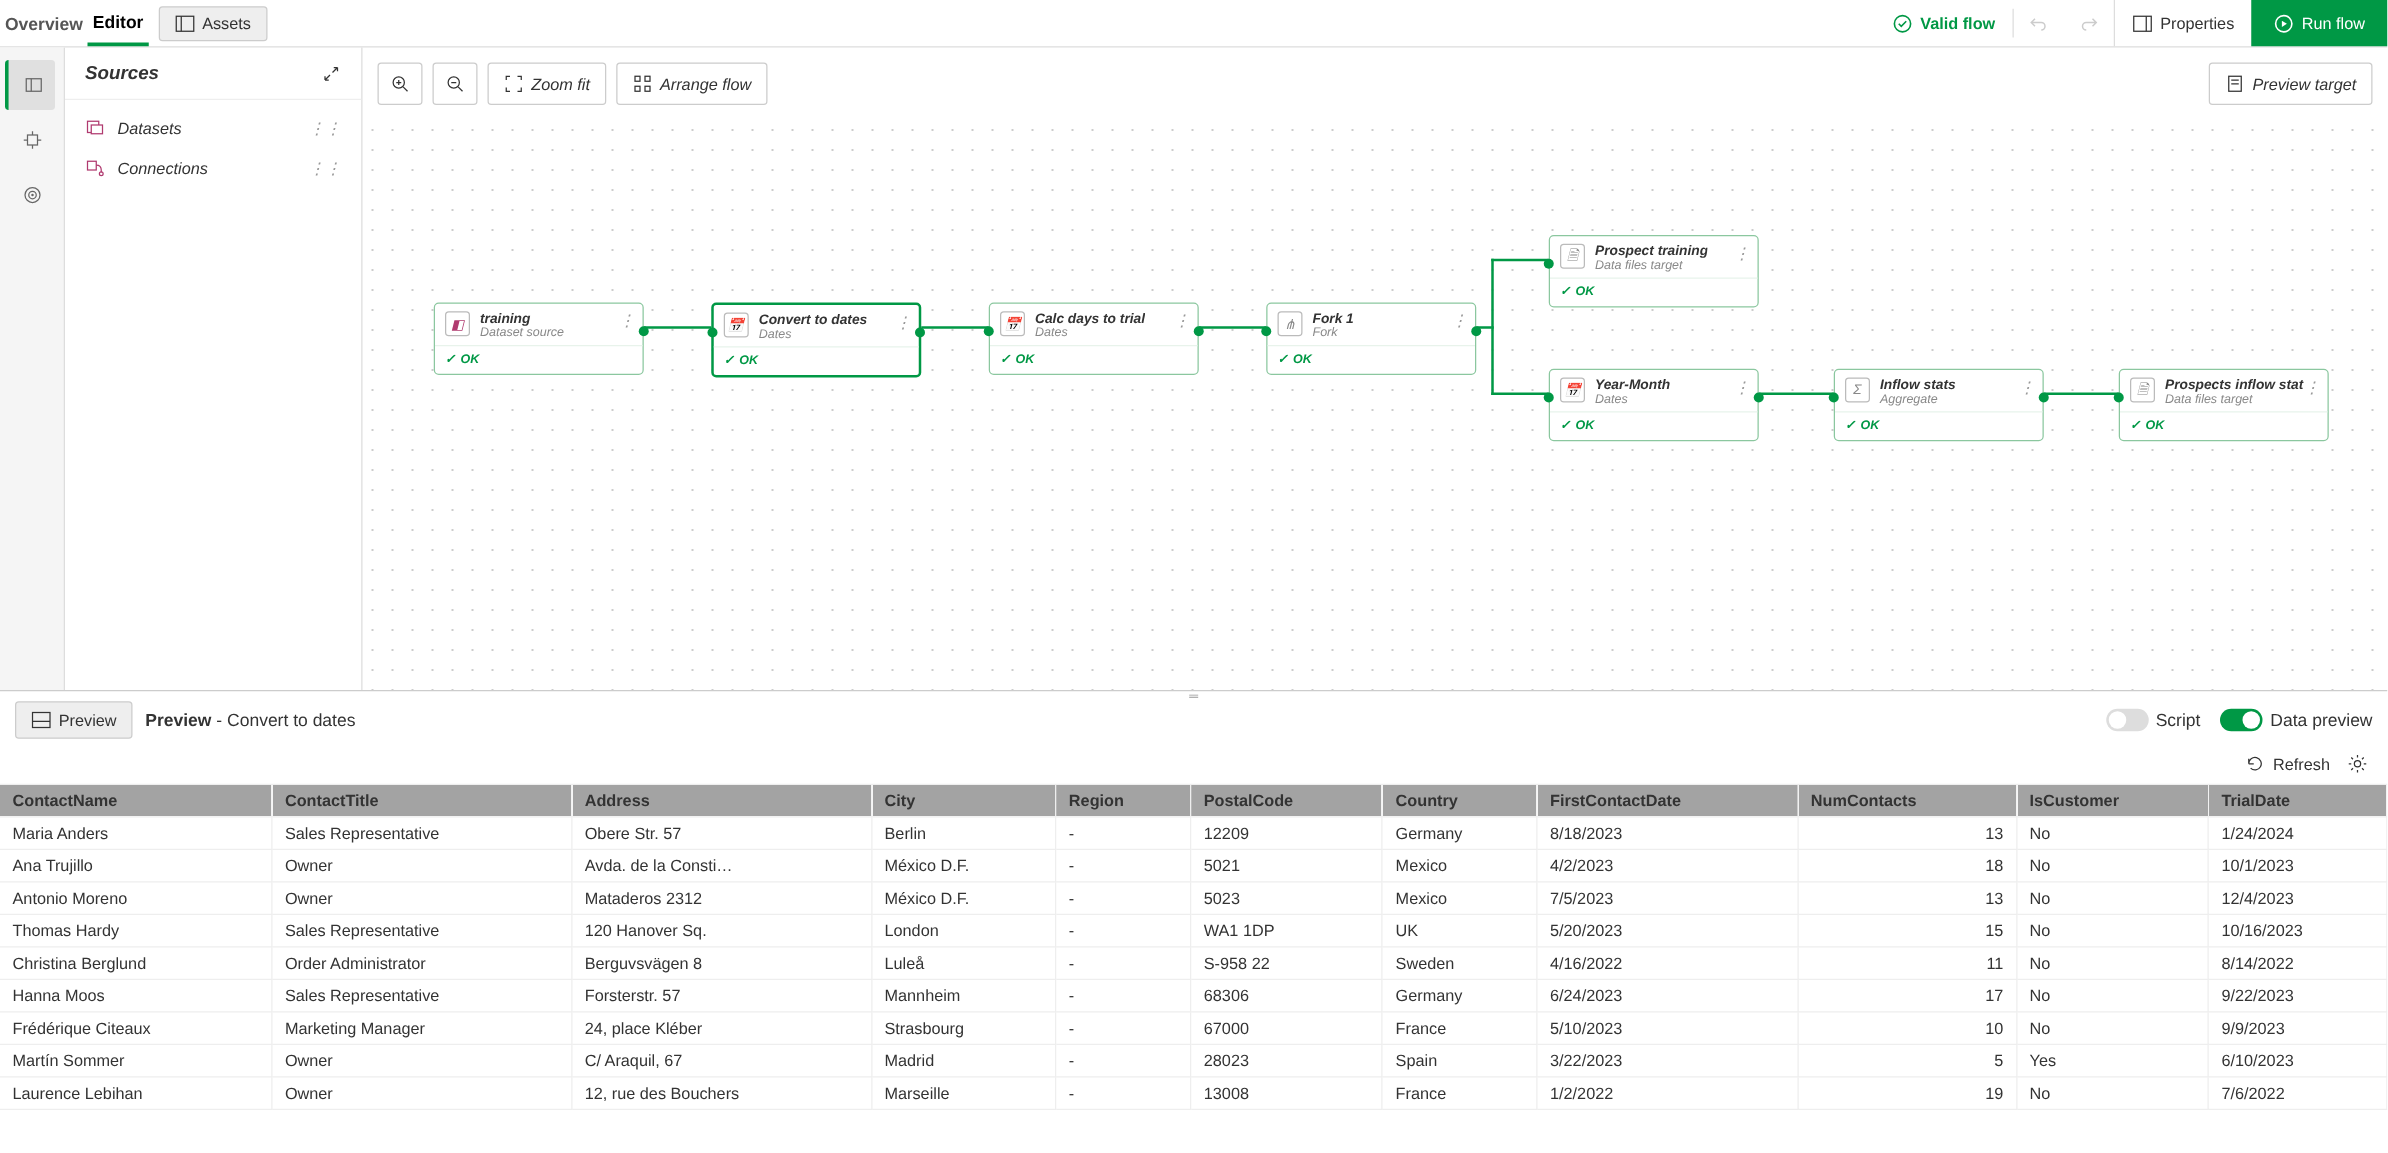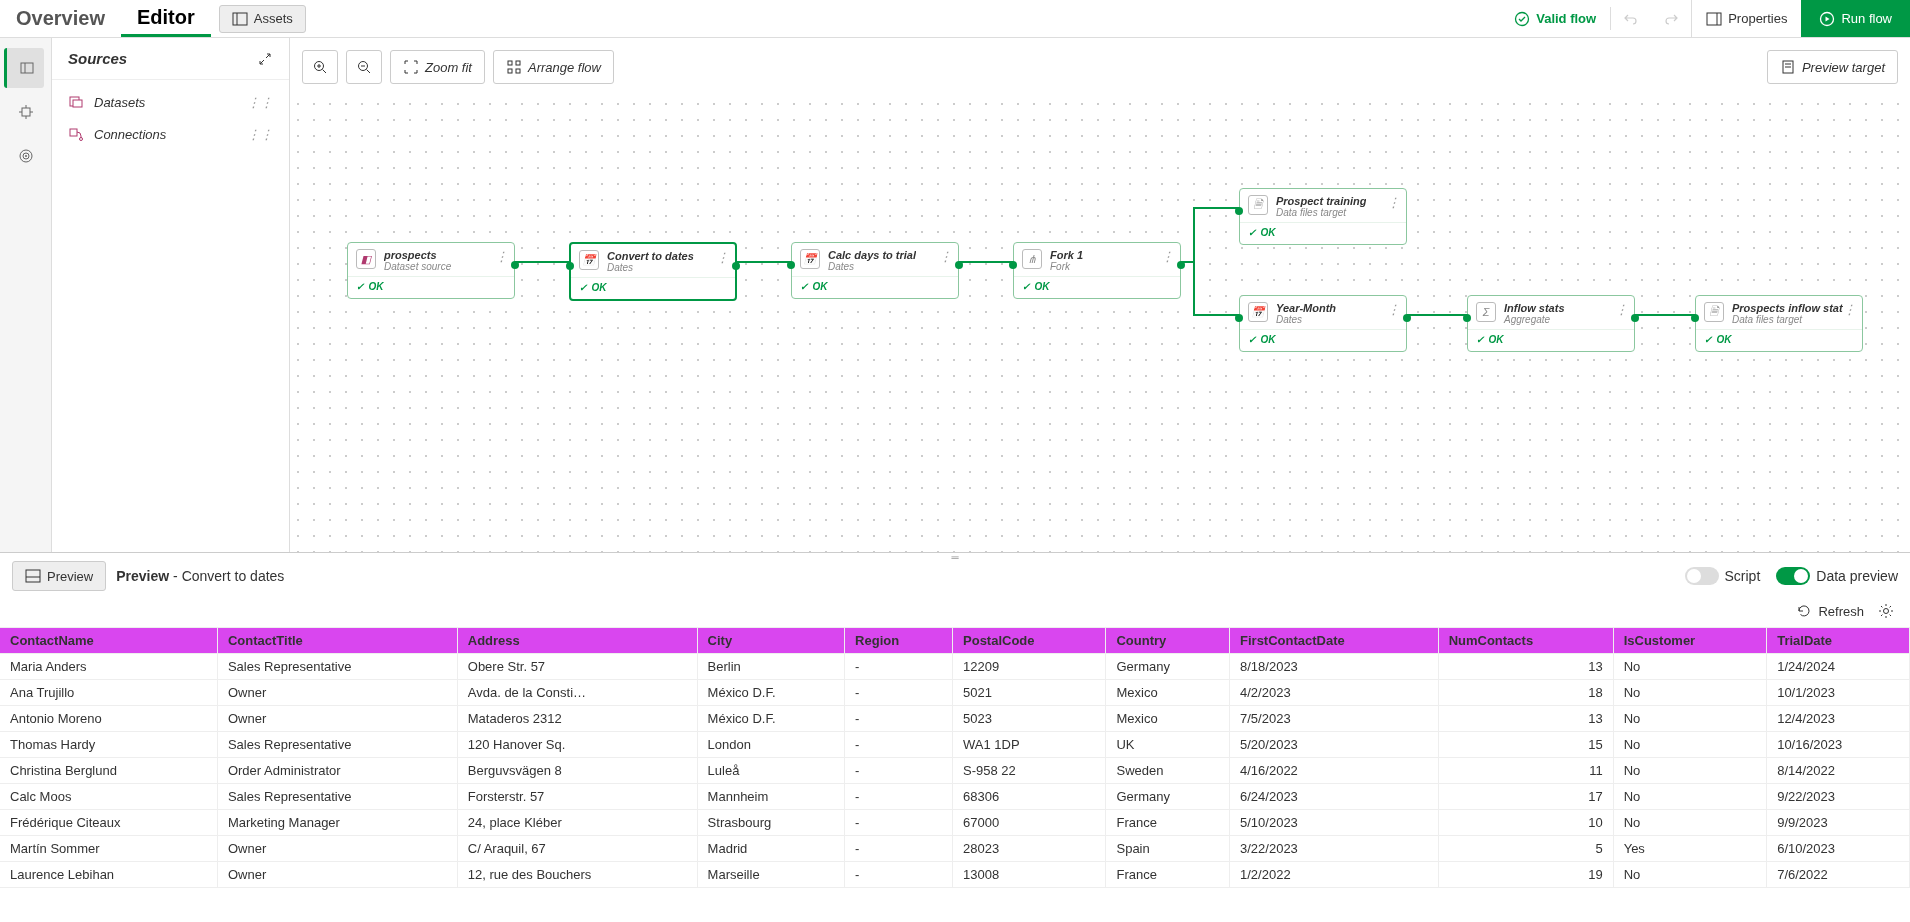--- a/index.html
+++ b/index.html
@@ -2,21 +2,21 @@
 <html><head>
 <meta charset="utf-8">
 <style>
 * { box-sizing: border-box; margin: 0; padding: 0; }
 body { font-family: -apple-system, BlinkMacSystemFont, "Segoe UI", Arial, sans-serif; font-size: 13px; color: #333; background: #fff; overflow: hidden; }
 .app { display: flex; flex-direction: column; height: 922px; width: 1910px; }
 
 
 .topbar { display: flex; align-items: center; height: 38px; border-bottom: 1px solid #ddd; }
 .tabs { display: flex; align-items: stretch; height: 100%; }
-.tab { padding: 0 16px; display: flex; align-items: center; font-weight: 600; font-size: 20px; cursor: pointer; color: #555; }
+.tab { padding: 0 4px; display: flex; align-items: center; font-weight: 600; font-size: 14px; cursor: pointer; color: #555; }
 .tab.active { color: #000; border-bottom: 3px solid #009845; }
 .assets-btn { display: flex; align-items: center; gap: 6px; height: 28px; margin-left: 8px; padding: 0 12px; border: 1px solid #ccc; background: #eee; border-radius: 3px; cursor: pointer; }
 .topbar-right { margin-left: auto; display: flex; align-items: center; height: 100%; }
 .valid-flow { display: flex; align-items: center; gap: 6px; color: #009845; font-weight: 600; padding: 0 14px; }
 .tb-sep { width: 1px; height: 60%; background: #ddd; }
 .tb-icon-btn { width: 40px; height: 100%; display: flex; align-items: center; justify-content: center; cursor: pointer; color: #999; }
 .tb-icon-btn.disabled { color: #ccc; }
 .properties-btn { display: flex; align-items: center; gap: 6px; padding: 0 14px; height: 100%; cursor: pointer; border-left: 1px solid #ddd; text-align: right; }
 .run-btn { background: #009845; color: #fff; display: flex; align-items: center; gap: 6px; padding: 0 18px; height: 100%; font-weight: 400; cursor: pointer; }
 
@@ -70,21 +70,21 @@
 .toggle .knob { position: absolute; top: 2px; width: 14px; height: 14px; background: #fff; border-radius: 50%; }
 .toggle.off .knob { left: 2px; }
 .toggle.on .knob { right: 2px; }
 .preview-sub { display: flex; justify-content: flex-end; align-items: center; gap: 14px; padding: 4px 16px 8px 16px; }
 .refresh { display: flex; align-items: center; gap: 6px; cursor: pointer; }
 
 
 .table-wrap { flex: 1; overflow: auto; border-top: 1px solid #eee; }
 table { border-collapse: collapse; width: 100%; }
 th, td { border-bottom: 1px solid #eee; border-right: 1px solid #eee; padding: 5px 10px; text-align: left; font-size: 13px; white-space: nowrap; overflow: hidden; text-overflow: ellipsis; }
-th { font-weight: 600; background: #d946ef; position: sticky; top: 0; }
+th { font-weight: 600; background: #a3a3a3; position: sticky; top: 0; }
 td.num { text-align: right; }
 
 svg { width: 16px; height: 16px; }
 .ico { display: inline-flex; }
 </style>
 </head>
 <body>
 
 <div class="app">
 
@@ -266,21 +266,21 @@
         <div class="edge" style="left:903px; top:165px; width:2px; height:55px;"></div>
         <div class="edge" style="left:903px; top:218px; width:46px;"></div>
 
         <div class="edge" style="left:1117px; top:218px; width:60px;"></div>
         <div class="edge" style="left:1345px; top:218px; width:60px;"></div>
 
         <div class="node" style="left:57px; top:146px;">
           <div class="node-head">
             <div class="node-icon" style="color:#b03a6f">◧</div>
             <div class="node-titles">
-                <div class="node-title">prospects</div>
+                <div class="node-title">training</div>
                 <div class="node-sub">Dataset source</div>
               </div>
             <div class="node-menu">⋮</div>
           </div>
           <div class="node-foot">
               <span>✓</span>
               <span>OK</span>
             </div>
           <div class="port out"></div>
         </div>
@@ -529,21 +529,21 @@
               <td>Luleå</td>
               <td>-</td>
               <td>S-958 22</td>
               <td>Sweden</td>
               <td>4/16/2022</td>
               <td class="num">11</td>
               <td>No</td>
               <td>8/14/2022</td>
             </tr>
             <tr>
-              <td>Calc Moos</td>
+              <td>Hanna Moos</td>
               <td>Sales Representative</td>
               <td>Forsterstr. 57</td>
               <td>Mannheim</td>
               <td>-</td>
               <td>68306</td>
               <td>Germany</td>
               <td>6/24/2023</td>
               <td class="num">17</td>
               <td>No</td>
               <td>9/22/2023</td>

